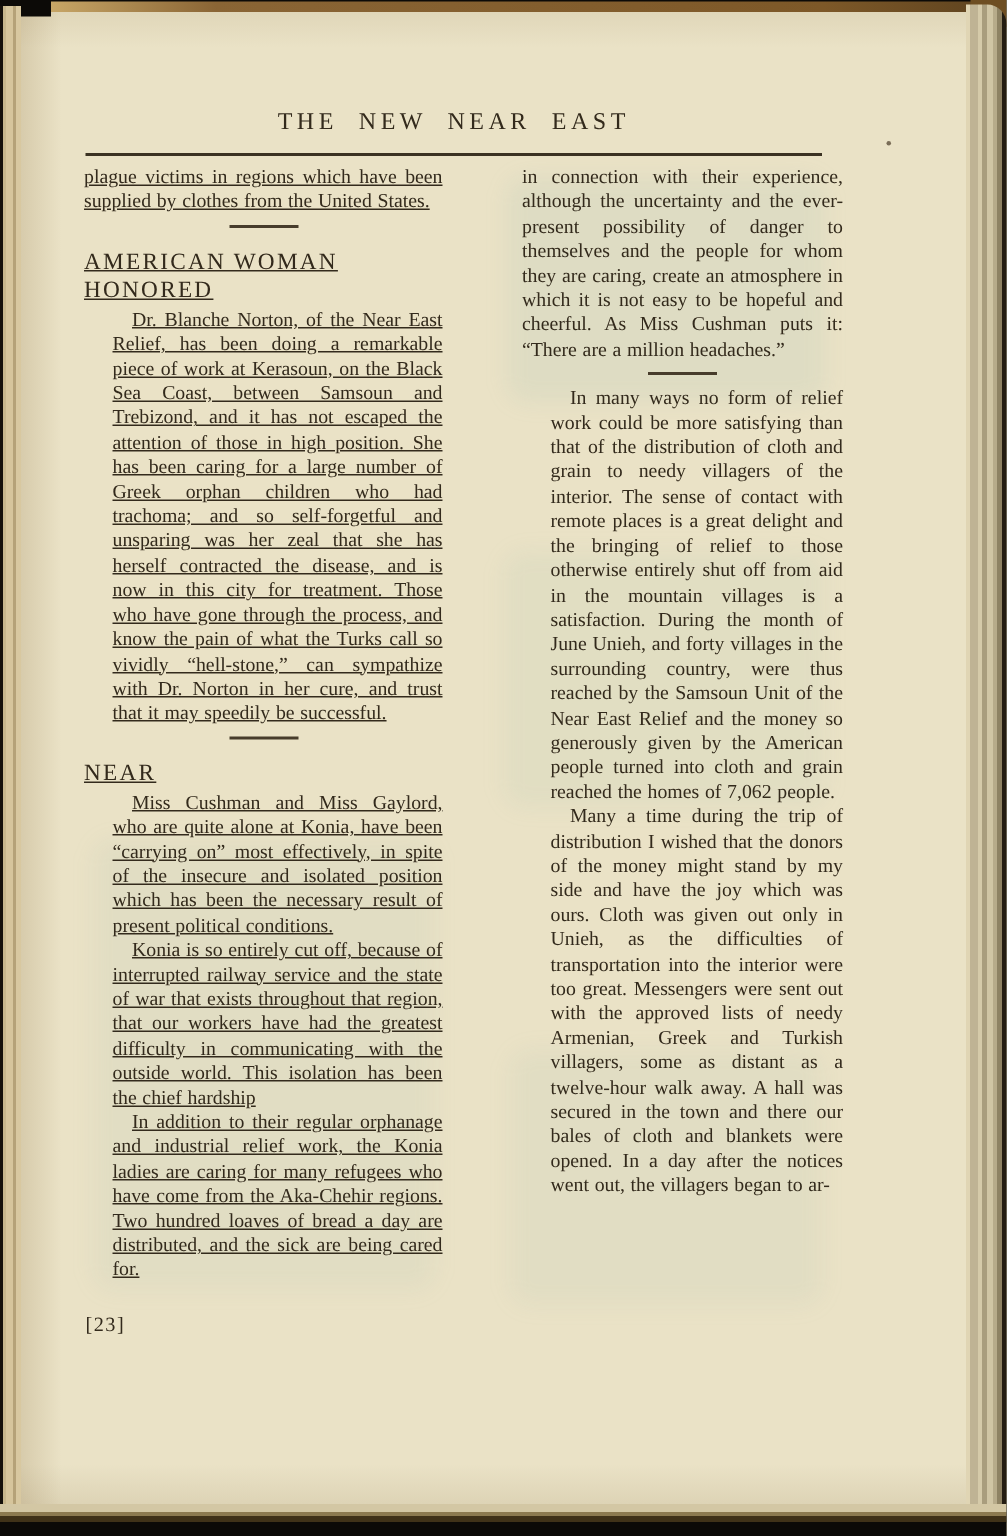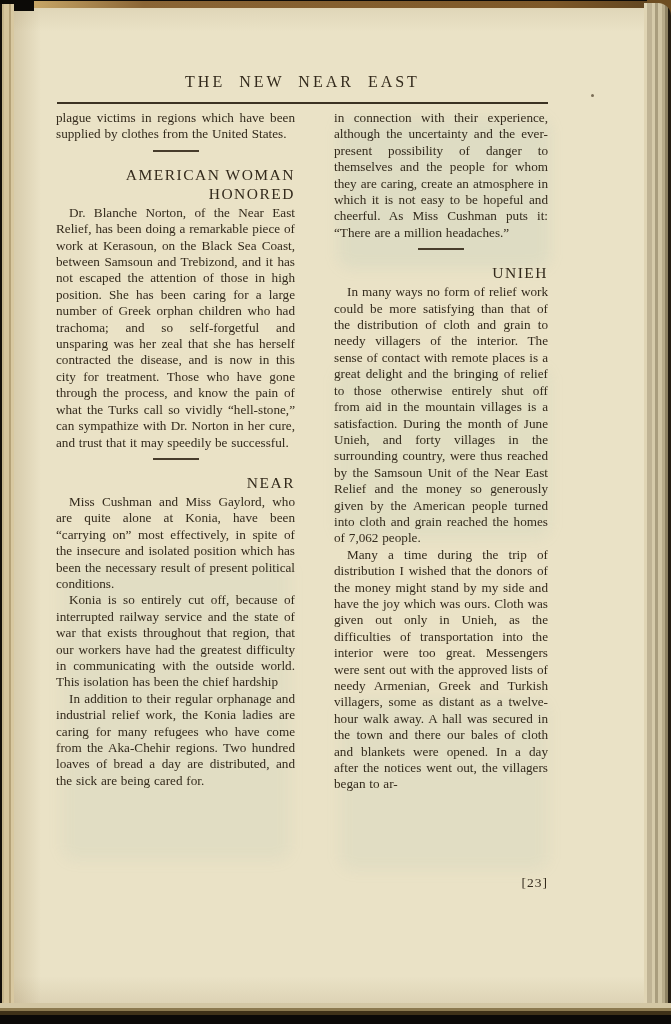--- a/index.html
+++ b/index.html
@@ -70,34 +70,34 @@
   .tint.t4{left:340px;top:700px;width:208px;height:170px;background:rgba(145,180,165,.09);}
   .speck{position:absolute;left:591px;top:94px;width:3px;height:3px;border-radius:50%;background:#4a3c28;opacity:.7;}
   
   .content{position:absolute;left:0;top:0;width:619px;height:1024px;padding-left:16px;}
   .running-head{
     position:absolute;left:57px;top:73px;width:491px;text-align:center;
     font-size:16px;letter-spacing:3px;word-spacing:7px;color:var(--ink);
   }
   .head-rule{position:absolute;left:57px;top:102px;width:491px;height:2px;background:var(--rule);}
   .col{position:absolute;top:110px;color:var(--ink);}
-  .col-left{left:56px;width:239px;}
-  .col-right{left:334px;width:214px;}
+  .col-left{left:56px;width:239px;text-decoration:underline;}
+  .col-right{left:348px;width:214px;}
   .col p{
     margin:0;text-align:justify;font-size:13.2px;line-height:16.4px;
     word-spacing:.5px;
   }
-  .col p.indent{text-indent:13px;}
+  .col p.indent{text-indent:13px;margin-left:19px;}
   .section-heading{
-    margin:13px 0 2px;text-align:right;font-weight:normal;
+    margin:13px 0 2px;text-align:left;font-weight:normal;
     font-size:15.5px;line-height:19px;letter-spacing:1.5px;color:var(--ink);
   }
   .divider{width:46px;height:2px;background:#473c2b;margin:7px auto;}
   .page-number{
-    position:absolute;left:57px;top:875px;width:491px;text-align:right;
+    position:absolute;left:57px;top:875px;width:491px;text-align:left;
     font-size:13.5px;letter-spacing:1px;color:var(--ink);
   }
 </style>
 </head>
 <body>
 
 <div class="page"></div>
 <div class="edge-top"></div>
 <div class="corner-tl"></div>
 <div class="corner-tr"></div>
@@ -129,19 +129,18 @@
     <p class="indent">Miss Cushman and Miss Gaylord, who are quite alone at Konia, have been “carrying on” most effectively, in spite of the insecure and isolated position which has been the necessary result of present political conditions.</p>
     <p class="indent">Konia is so entirely cut off, because of interrupted railway service and the state of war that exists throughout that region, that our workers have had the greatest difficulty in communicating with the outside world. This isolation has been the chief hardship</p>
     <p class="indent">In addition to their regular orphanage and industrial relief work, the Konia ladies are caring for many refugees who have come from the Aka-Chehir regions. Two hundred loaves of bread a day are distributed, and the sick are being cared for.</p>
   </div>
 
   <div class="col col-right">
     <p class="noindent">in connection with their experience, although the uncertainty and the ever-present possibility of danger to themselves and the people for whom they are caring, create an atmosphere in which it is not easy to be hopeful and cheerful. As Miss Cushman puts it: “There are a million headaches.”</p>
 
     <div class="divider"></div>
 
-    <h2 class="section-heading">UNIEH</h2>
     <p class="indent">In many ways no form of relief work could be more satisfying than that of the distribution of cloth and grain to needy villagers of the interior. The sense of contact with remote places is a great delight and the bringing of relief to those otherwise entirely shut off from aid in the mountain villages is a satisfaction. During the month of June Unieh, and forty villages in the surrounding country, were thus reached by the Samsoun Unit of the Near East Relief and the money so generously given by the American people turned into cloth and grain reached the homes of 7,062 people.</p>
     <p class="indent">Many a time during the trip of distribution I wished that the donors of the money might stand by my side and have the joy which was ours. Cloth was given out only in Unieh, as the difficulties of transportation into the interior were too great. Messengers were sent out with the approved lists of needy Armenian, Greek and Turkish villagers, some as distant as a twelve-hour walk away. A hall was secured in the town and there our bales of cloth and blankets were opened. In a day after the notices went out, the villagers began to ar-</p>
   </div>
 
   <div class="page-number">[23]</div>
 </div>
 
 </body></html>

